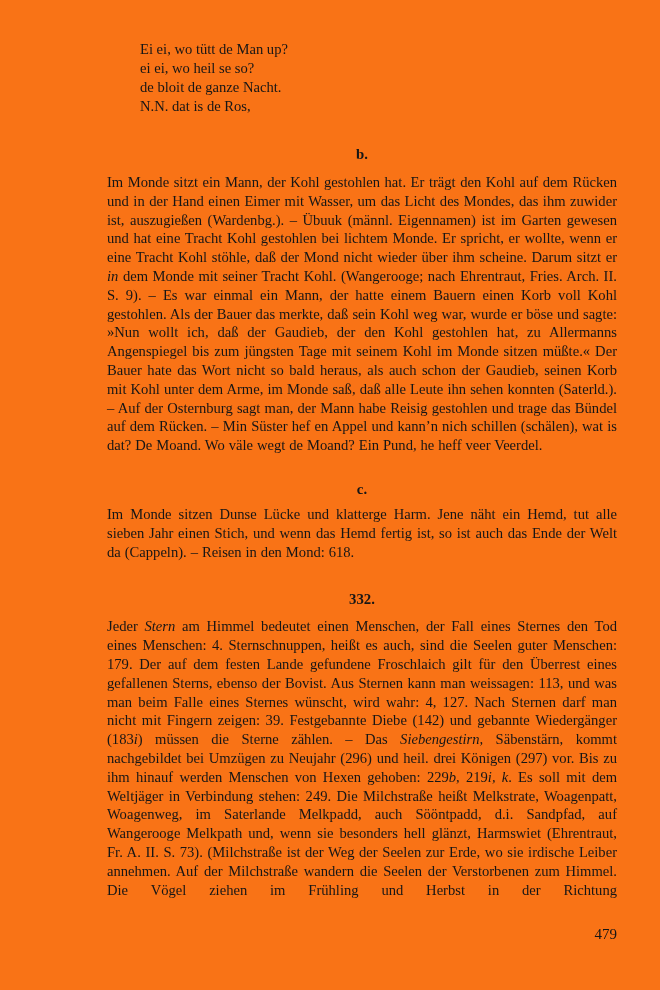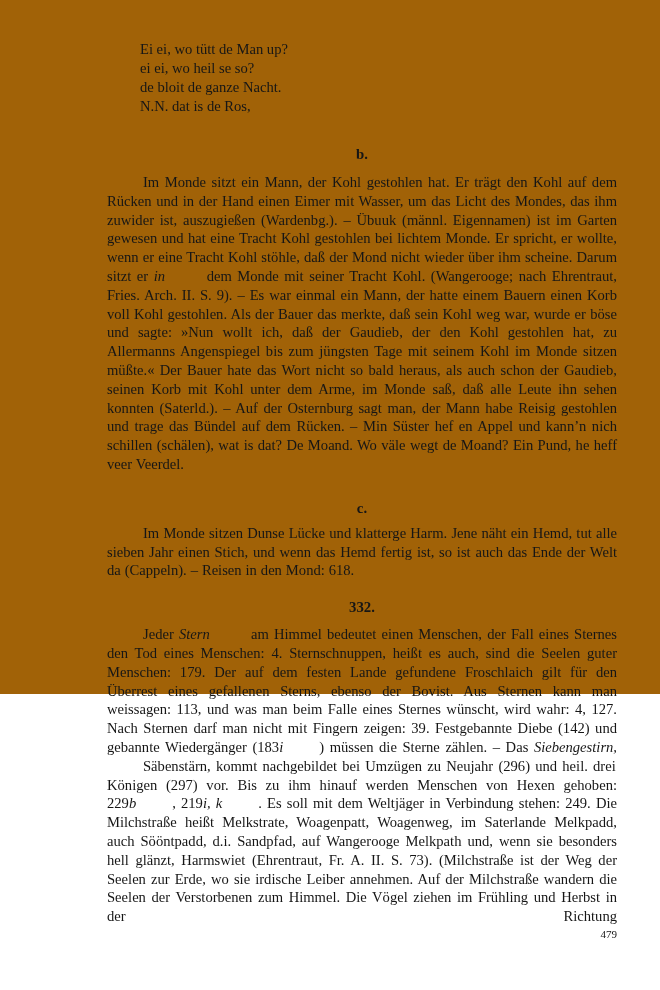--- a/index.html
+++ b/index.html
@@ -11,58 +11,58 @@
     width: 660px;
     height: 990px;
     overflow: hidden;
     font-family: "Liberation Serif", "DejaVu Serif", serif;
     color: #161616;
   }
   .page {
     position: relative;
     box-sizing: border-box;
     width: 660px;
-    height: 694px;
+    height: 990px;
     padding: 40px 43px 0 107px;
-    background: #a16207;
+    background: #f97316;
   }
   .verse {
     margin-left: 33px;
     font-size: 14.6px;
     line-height: 19px;
   }
   .verse-line {
     white-space: pre;
   }
   .section-heading {
     text-align: center;
     font-weight: bold;
     font-size: 14.8px;
     line-height: 19px;
   }
   .h-b   { margin: 29px 0 9px 0; }
   .h-c   { margin: 25px 0 6px 0; }
-  .h-332 { margin: 18px 0 8px 0; text-align: center; }
+  .h-332 { margin: 29px 0 8px 0; text-align: center; }
   .para {
     margin: 0;
     font-size: 14.6px;
     line-height: 18.8px;
     text-align: justify;
     word-spacing: 0.02em;
   }
   .para em { }
-  .para span { font-style: normal; margin-left: 36px; }
+  .para span { font-style: normal; }
   .fill-last {
     text-align-last: justify;
   }
   .page-number {
     position: absolute;
     right: 43px;
     top: 926px;
-    font-size: 11px;
+    font-size: 15px;
     line-height: 16px;
   }
 </style>
 </head>
 <body>
 
 <div class="page">
 
   <div class="verse">
     <div class="verse-line">Ei ei, wo tütt de Man up?</div>

